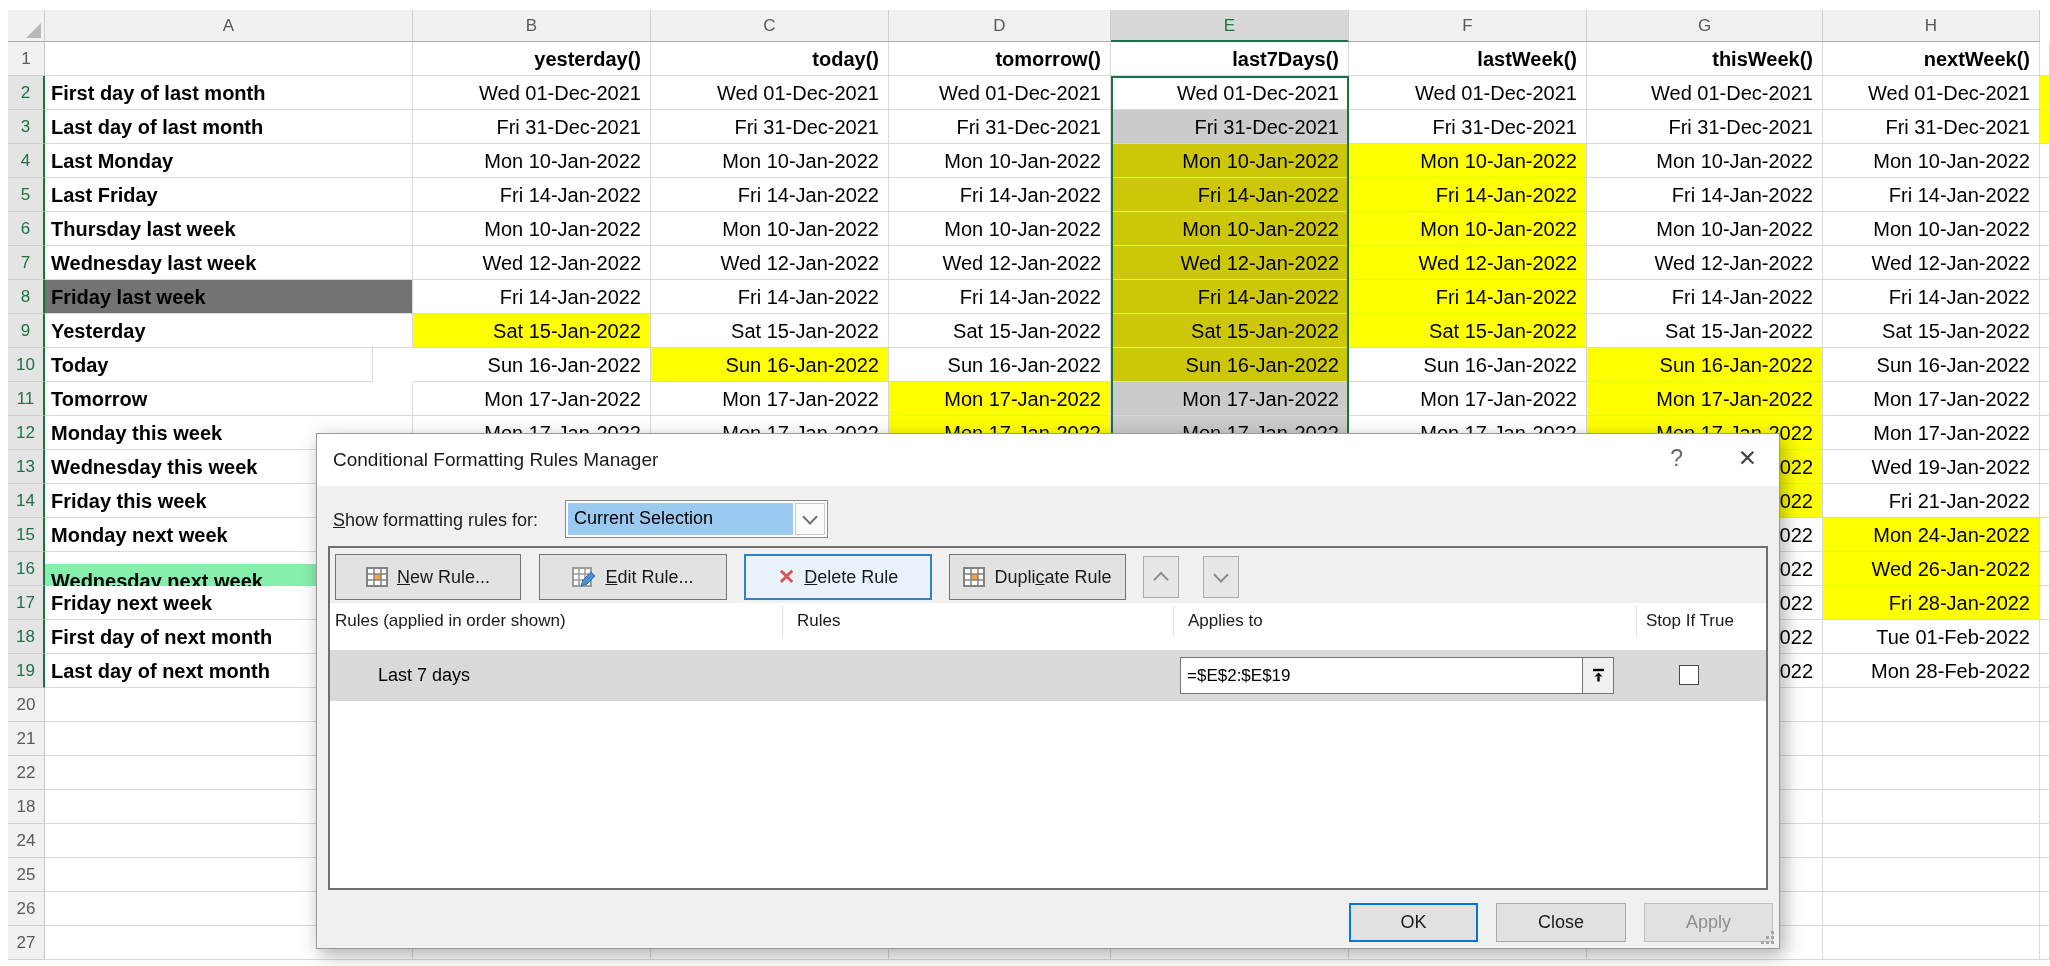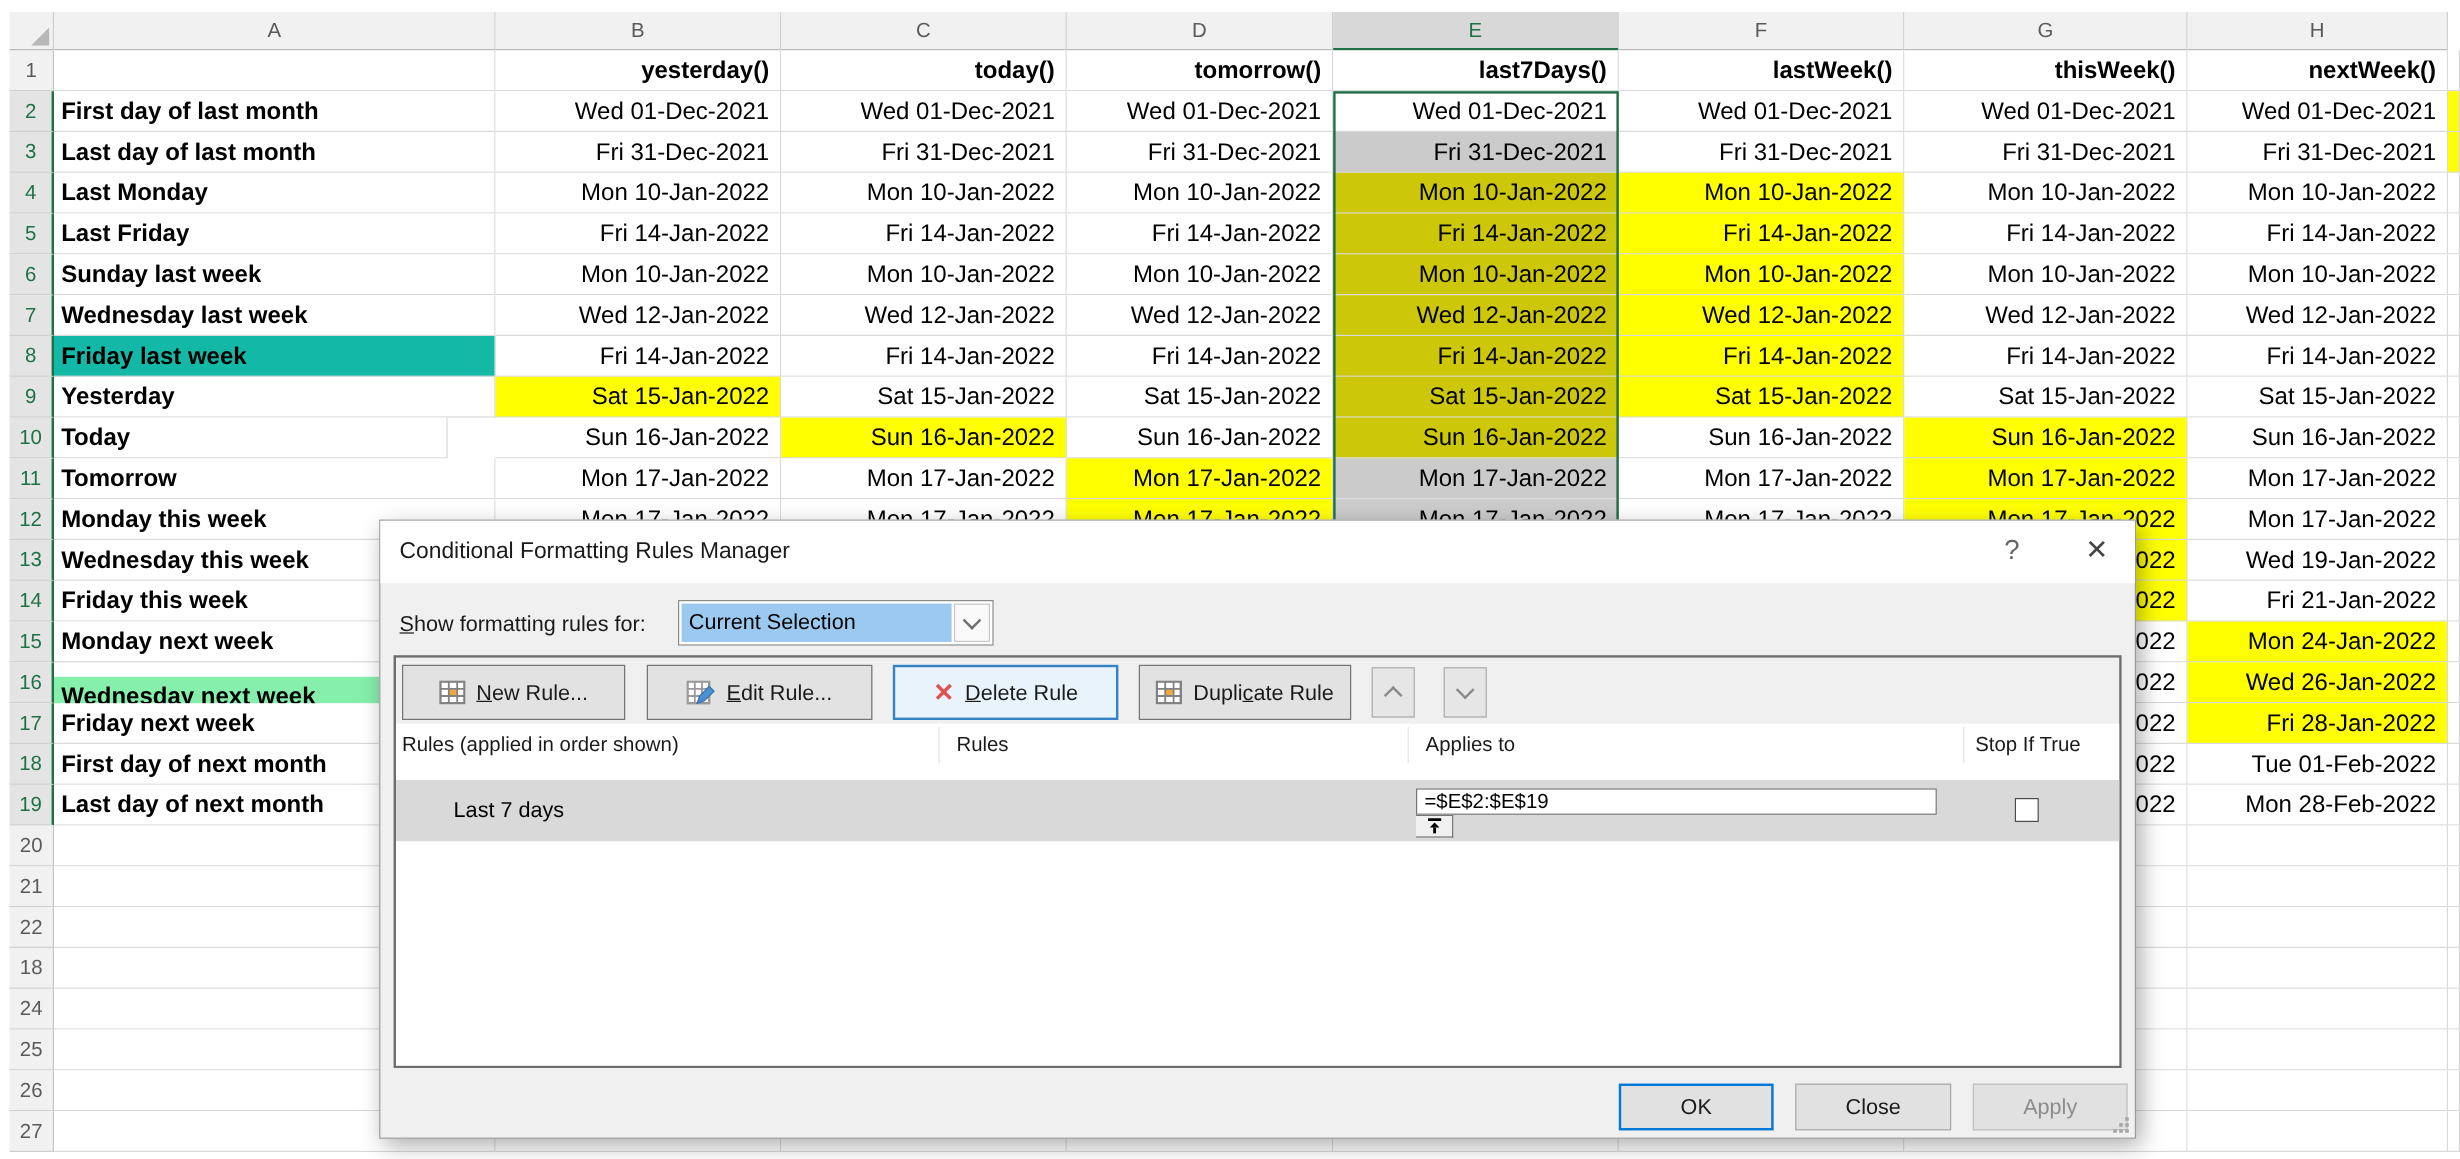--- a/index.html
+++ b/index.html
@@ -46,21 +46,21 @@
   .updown{position:absolute;top:8px;width:36px;height:42px;box-sizing:border-box;background:#E6E6E6;border:1px solid #ABABAB;}
   .updown .chev{border-color:#8a8a8a;}
   .xicon{color:#E05252;font-size:21px;font-weight:bold;}
   .list{position:absolute;left:0;top:55px;right:0;bottom:0;background:#fff;}
   .lhdr{position:absolute;top:8px;font-size:17px;color:#1a1a1a;white-space:nowrap;}
   .lsep{position:absolute;top:3px;height:30px;width:1px;background:#E1E1E1;}
   .rule-row{position:absolute;left:0;top:47px;right:0;height:51px;background:#D9D9D9;}
   .rule-name{position:absolute;left:48px;top:0;line-height:51px;font-size:18px;}
   .rule-format{position:absolute;left:458px;top:5px;width:373px;height:41px;background:#FFFF00;
                text-align:center;line-height:41px;font-size:20px;color:#000;}
-  .applies-wrap{position:absolute;left:850px;top:7px;width:434px;height:37px;display:flex;flex-direction:column;}
+  .applies-wrap{position:absolute;left:850px;top:7px;width:434px;height:37px;display:flex;}
   .applies-input{flex:1;box-sizing:border-box;border:1px solid #757575;font-size:17px;padding:0 0 0 6px;
                  font-family:inherit;background:#fff;color:#000;}
   .collapse-btn{width:31px;box-sizing:border-box;border:1px solid #757575;border-left:none;background:#F0F0F0;
                 display:flex;align-items:center;justify-content:center;padding:0;}
   .stop-cb{position:absolute;left:1349px;top:15px;width:20px;height:20px;appearance:none;-webkit-appearance:none;
            background:#fff;border:1px solid #4a4a4a;margin:0;}
   .fbtn{position:absolute;top:469px;height:39px;box-sizing:border-box;background:#E1E1E1;border:1px solid #A9A9A9;
         font-size:18px;color:#1a1a1a;font-family:inherit;}
   .fbtn.ok{border:2px solid #0078D7;}
   .fbtn.disabled{color:#8D8D8D;border-color:#BFBFBF;}
@@ -127,41 +127,41 @@
       <div class="cell lbl" style="left: 45px; top: 178px; width: 368px; height: 34px; line-height: 34px; background: rgb(255, 255, 255);">Last Friday</div>
       <div class="cell date" style="left: 413px; top: 178px; width: 238px; height: 34px; line-height: 34px; background: rgb(255, 255, 255);">Fri 14-Jan-2022</div>
       <div class="cell date" style="left: 651px; top: 178px; width: 238px; height: 34px; line-height: 34px; background: rgb(255, 255, 255);">Fri 14-Jan-2022</div>
       <div class="cell date" style="left: 889px; top: 178px; width: 222px; height: 34px; line-height: 34px; background: rgb(255, 255, 255);">Fri 14-Jan-2022</div>
       <div class="cell date" style="left: 1111px; top: 178px; width: 238px; height: 34px; line-height: 34px; background: rgb(205, 199, 10);">Fri 14-Jan-2022</div>
       <div class="cell date" style="left: 1349px; top: 178px; width: 238px; height: 34px; line-height: 34px; background: rgb(255, 255, 0);">Fri 14-Jan-2022</div>
       <div class="cell date" style="left: 1587px; top: 178px; width: 236px; height: 34px; line-height: 34px; background: rgb(255, 255, 255);">Fri 14-Jan-2022</div>
       <div class="cell date" style="left: 1823px; top: 178px; width: 217px; height: 34px; line-height: 34px; background: rgb(255, 255, 255);">Fri 14-Jan-2022</div>
       <div class="cell" style="left: 2040px; top: 178px; width: 10px; height: 34px; line-height: 34px; background: rgb(255, 255, 255);"></div>
       <div class="rowhdr sel" style="left: 8px; top: 212px; width: 37px; height: 34px; line-height: 34px;">6</div>
-      <div class="cell lbl" style="left: 45px; top: 212px; width: 368px; height: 34px; line-height: 34px; background: rgb(255, 255, 255);">Sunday last week</div>
+      <div class="cell lbl" style="left: 45px; top: 212px; width: 368px; height: 34px; line-height: 34px; background: rgb(255, 255, 255);">Thursday last week</div>
       <div class="cell date" style="left: 413px; top: 212px; width: 238px; height: 34px; line-height: 34px; background: rgb(255, 255, 255);">Mon 10-Jan-2022</div>
       <div class="cell date" style="left: 651px; top: 212px; width: 238px; height: 34px; line-height: 34px; background: rgb(255, 255, 255);">Mon 10-Jan-2022</div>
       <div class="cell date" style="left: 889px; top: 212px; width: 222px; height: 34px; line-height: 34px; background: rgb(255, 255, 255);">Mon 10-Jan-2022</div>
       <div class="cell date" style="left: 1111px; top: 212px; width: 238px; height: 34px; line-height: 34px; background: rgb(205, 199, 10);">Mon 10-Jan-2022</div>
       <div class="cell date" style="left: 1349px; top: 212px; width: 238px; height: 34px; line-height: 34px; background: rgb(255, 255, 0);">Mon 10-Jan-2022</div>
       <div class="cell date" style="left: 1587px; top: 212px; width: 236px; height: 34px; line-height: 34px; background: rgb(255, 255, 255);">Mon 10-Jan-2022</div>
       <div class="cell date" style="left: 1823px; top: 212px; width: 217px; height: 34px; line-height: 34px; background: rgb(255, 255, 255);">Mon 10-Jan-2022</div>
       <div class="cell" style="left: 2040px; top: 212px; width: 10px; height: 34px; line-height: 34px; background: rgb(255, 255, 255);"></div>
       <div class="rowhdr sel" style="left: 8px; top: 246px; width: 37px; height: 34px; line-height: 34px;">7</div>
       <div class="cell lbl" style="left: 45px; top: 246px; width: 368px; height: 34px; line-height: 34px; background: rgb(255, 255, 255);">Wednesday last week</div>
       <div class="cell date" style="left: 413px; top: 246px; width: 238px; height: 34px; line-height: 34px; background: rgb(255, 255, 255);">Wed 12-Jan-2022</div>
       <div class="cell date" style="left: 651px; top: 246px; width: 238px; height: 34px; line-height: 34px; background: rgb(255, 255, 255);">Wed 12-Jan-2022</div>
       <div class="cell date" style="left: 889px; top: 246px; width: 222px; height: 34px; line-height: 34px; background: rgb(255, 255, 255);">Wed 12-Jan-2022</div>
       <div class="cell date" style="left: 1111px; top: 246px; width: 238px; height: 34px; line-height: 34px; background: rgb(205, 199, 10);">Wed 12-Jan-2022</div>
       <div class="cell date" style="left: 1349px; top: 246px; width: 238px; height: 34px; line-height: 34px; background: rgb(255, 255, 0);">Wed 12-Jan-2022</div>
       <div class="cell date" style="left: 1587px; top: 246px; width: 236px; height: 34px; line-height: 34px; background: rgb(255, 255, 255);">Wed 12-Jan-2022</div>
       <div class="cell date" style="left: 1823px; top: 246px; width: 217px; height: 34px; line-height: 34px; background: rgb(255, 255, 255);">Wed 12-Jan-2022</div>
       <div class="cell" style="left: 2040px; top: 246px; width: 10px; height: 34px; line-height: 34px; background: rgb(255, 255, 255);"></div>
       <div class="rowhdr sel" style="left: 8px; top: 280px; width: 37px; height: 34px; line-height: 34px;">8</div>
-      <div class="cell lbl" style="left: 45px; top: 280px; width: 368px; height: 34px; line-height: 34px; background: #14b8a6;">Friday last week</div>
+      <div class="cell lbl" style="left: 45px; top: 280px; width: 368px; height: 34px; line-height: 34px; background: #737373;">Friday last week</div>
       <div class="cell date" style="left: 413px; top: 280px; width: 238px; height: 34px; line-height: 34px; background: rgb(255, 255, 255);">Fri 14-Jan-2022</div>
       <div class="cell date" style="left: 651px; top: 280px; width: 238px; height: 34px; line-height: 34px; background: rgb(255, 255, 255);">Fri 14-Jan-2022</div>
       <div class="cell date" style="left: 889px; top: 280px; width: 222px; height: 34px; line-height: 34px; background: rgb(255, 255, 255);">Fri 14-Jan-2022</div>
       <div class="cell date" style="left: 1111px; top: 280px; width: 238px; height: 34px; line-height: 34px; background: rgb(205, 199, 10);">Fri 14-Jan-2022</div>
       <div class="cell date" style="left: 1349px; top: 280px; width: 238px; height: 34px; line-height: 34px; background: rgb(255, 255, 0);">Fri 14-Jan-2022</div>
       <div class="cell date" style="left: 1587px; top: 280px; width: 236px; height: 34px; line-height: 34px; background: rgb(255, 255, 255);">Fri 14-Jan-2022</div>
       <div class="cell date" style="left: 1823px; top: 280px; width: 217px; height: 34px; line-height: 34px; background: rgb(255, 255, 255);">Fri 14-Jan-2022</div>
       <div class="cell" style="left: 2040px; top: 280px; width: 10px; height: 34px; line-height: 34px; background: rgb(255, 255, 255);"></div>
       <div class="rowhdr sel" style="left: 8px; top: 314px; width: 37px; height: 34px; line-height: 34px;">9</div>
       <div class="cell lbl" style="left: 45px; top: 314px; width: 368px; height: 34px; line-height: 34px; background: rgb(255, 255, 255);">Yesterday</div>

